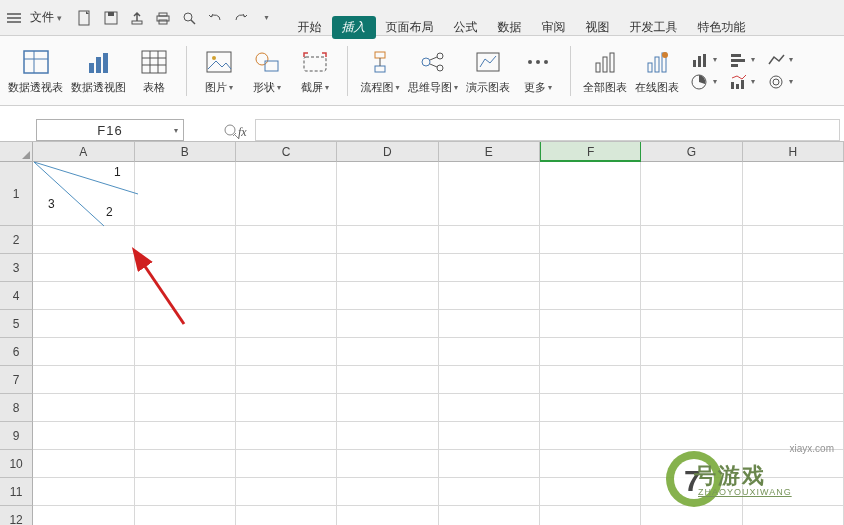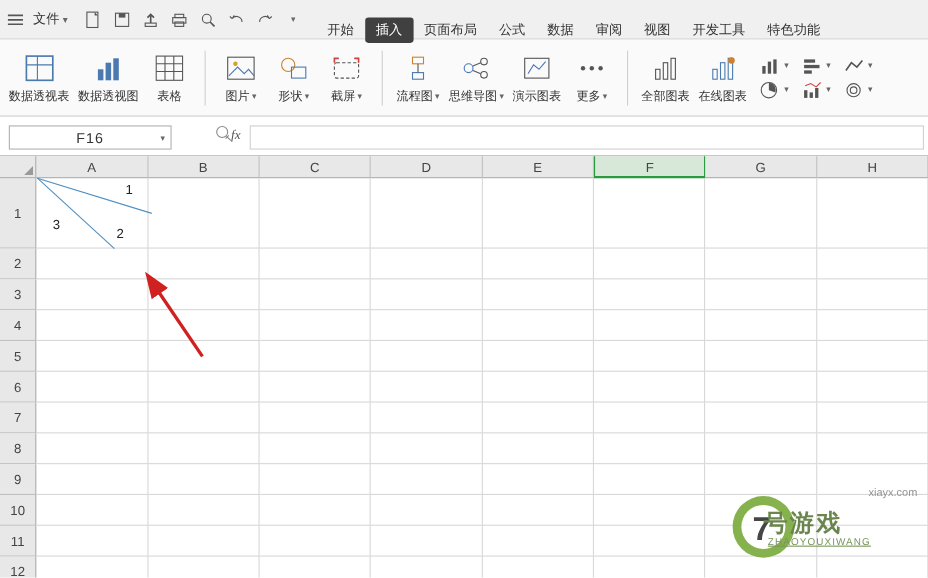--- a/index.html
+++ b/index.html
@@ -6,30 +6,30 @@
     body { font-family: "Microsoft YaHei", sans-serif; font-size: 12px; color: #333; background: #fff; overflow: hidden; width: 844px; height: 525px; position: relative; }
     
     .top-bar { height: 36px; background: #f0f0f0; display: flex; align-items: center; padding: 0 4px; border-bottom: 1px solid #d0d0d0; }
     .menu-icon { width: 20px; display: flex; align-items: center; justify-content: center; cursor: pointer; }
     .file-btn { display: flex; align-items: center; padding: 0 6px; cursor: pointer; }
     .file-btn .chev { margin-left: 3px; font-size: 9px; color: #666; }
     .qat { display: flex; align-items: center; margin-left: 8px; gap: 8px; }
     .qat-item { width: 18px; height: 18px; display: flex; align-items: center; justify-content: center; cursor: pointer; color: #555; }
     .tabs { display: flex; margin-left: 12px; margin-top: 19px; }
     .tab { padding: 3px 10px; cursor: pointer; }
-    .tab.active { background: #404040; color: #fff; border-radius: 3px; }
+    .tab.active { background: #0f766e; color: #fff; border-radius: 3px; font-style: italic; }
     
     .ribbon { height: 70px; background: #fafafa; border-bottom: 1px solid #d0d0d0; display: flex; align-items: center; padding: 4px 8px; gap: 8px; }
     .rb-group { display: flex; flex-direction: column; align-items: center; justify-content: center; gap: 2px; min-width: 40px; cursor: pointer; }
     .rb-group .icon { height: 32px; display: flex; align-items: center; justify-content: center; }
     .rb-group .label { font-size: 11px; display: flex; align-items: center; gap: 2px; }
     .rb-sep { width: 1px; height: 50px; background: #d0d0d0; margin: 0 4px; }
     .small-btn { display: flex; align-items: center; gap: 2px; cursor: pointer; }
     
-    .formula-bar { height: 28px; background: #fff; border-bottom: 1px solid #c0c0c0; display: flex; align-items: flex-start; margin-top: 8px; }
+    .formula-bar { height: 28px; background: #fff; border-bottom: 1px solid #c0c0c0; display: flex; align-items: flex-end; margin-top: 8px; padding-left: 28px; }
     .name-box { width: 148px; height: 22px; border: 1px solid #b0b0b0; margin-left: 8px; display: flex; align-items: center; justify-content: center; position: relative; font-family: "Segoe UI", sans-serif; font-size: 13px; letter-spacing: 1px; }
     .name-box .dd { position: absolute; right: 4px; font-size: 8px; color: #666; }
     .fb-icons { display: flex; align-items: center; margin-left: 40px; color: #666; }
     .fb-input { flex: 1; height: 22px; border: 1px solid #d0d0d0; margin-left: 8px; margin-right: 4px; }
     
     .sheet { position: relative; }
     .col-headers { display: flex; height: 20px; background: #e8e8e8; }
     .corner { width: 34px; border-right: 1px solid #b0b0b0; border-bottom: 1px solid #b0b0b0; background: #e8e8e8; position: relative; }
     .corner::after { content: ''; position: absolute; right: 2px; bottom: 2px; border-left: 8px solid transparent; border-bottom: 8px solid #999; }
     .col-h { width: 104px; text-align: center; line-height: 20px; border-right: 1px solid #c0c0c0; border-bottom: 1px solid #b0b0b0; font-family: Arial; font-size: 12px; color: #444; }

